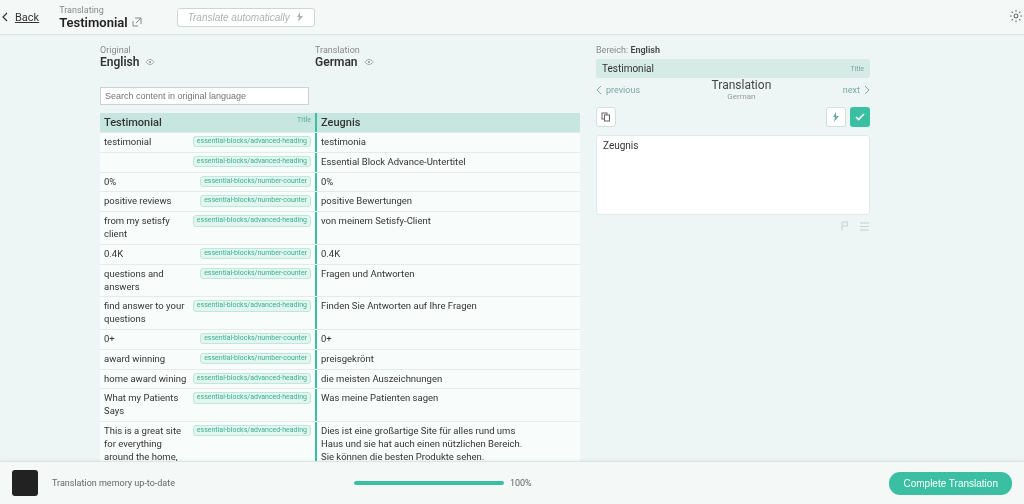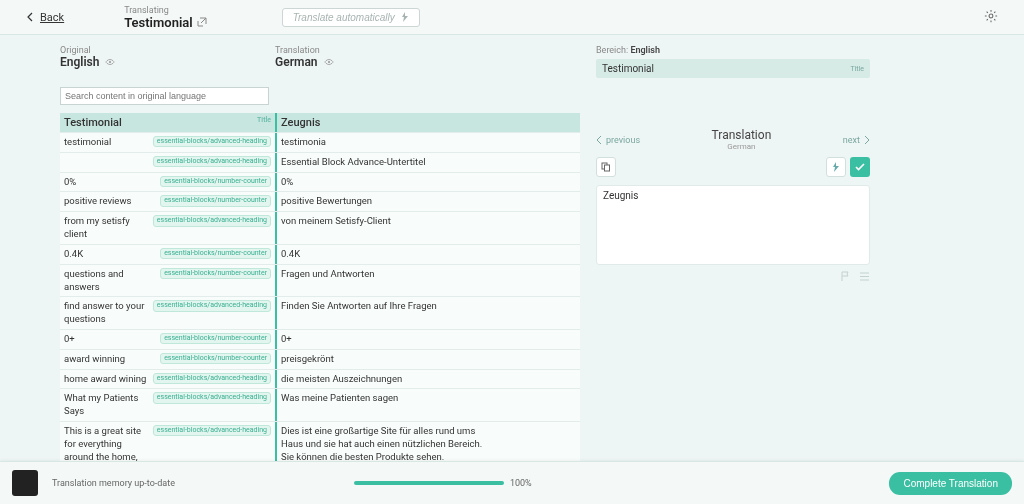--- a/index.html
+++ b/index.html
@@ -1,30 +1,30 @@
 <!DOCTYPE html>
 <html><head>
 <meta charset="utf-8">
 <style>
   * { box-sizing: border-box; margin: 0; padding: 0; }
   body { font-family: -apple-system, BlinkMacSystemFont, "Segoe UI", Roboto, sans-serif; font-size: 11px; color: #333; background: #eef6f5; width: 1024px; height: 504px; overflow: hidden; position: relative; }
-  .topbar { display: flex; align-items: center; height: 35px; padding: 0 26px; background: #f4f9f8; border-bottom: 1px solid #d8e6e4; gap: 40px; }
+  .topbar { display: flex; align-items: center; height: 35px; padding: 0 1px; background: #f4f9f8; border-bottom: 1px solid #d8e6e4; }
   .back { display: flex; align-items: center; cursor: pointer; gap: 4px; }
   .back svg { width: 10px; height: 10px; }
   .back span { text-decoration: underline; }
   .title-block { margin-left: 20px; display: flex; flex-direction: column; justify-content: center; }
   .title-block .small { font-size: 9px; color: #888; }
   .title-block .big { font-size: 13px; font-weight: 600; color: #222; display: flex; align-items: center; gap: 4px;}
   .title-block .big svg { width: 10px; height: 10px; }
   .auto-btn { margin-left: 35px; border: 1px solid #ccd6d4; background: #fff; color: #a8b4b2; padding: 3px 10px; border-radius: 3px; display: flex; align-items: center; gap: 6px; font-size: 10px; font-style: italic; }
   .gear { margin-left: auto; color: #666; cursor: pointer; }
   .gear svg { width: 14px; height: 14px; }
 
   .main { display: flex; height: 426px; background: #eef6f5; }
-  .left { flex: 0 0 580px; padding: 10px 0 0 60px; display: flex; flex-direction: column; height: 100%;}
+  .left { flex: 0 0 580px; padding: 10px 0 0 100px; display: flex; flex-direction: column; height: 100%;}
   .lang-heads { display: flex; }
   .lang-col { display: flex; flex-direction: column; }
   .lang-col .lbl { font-size: 9px; color: #888; }
   .lang-col .name { font-size: 12px; font-weight: 600; display: flex; align-items: center; gap: 6px;}
   .lang-col .name svg { width: 10px; height: 10px; color:#999;}
   .col-orig { width: 215px; }
   .col-trans { width: 221px; }
   .search { margin-top: 18px; }
   .search input { width: 209px; height: 18px; border: 1px solid #c7d4d2; padding: 0 4px; font-size: 9px; background: #fff; }
   .grid { margin-top: 8px; flex: 1; overflow: hidden; }
@@ -38,21 +38,21 @@
   .grid-row .c1 { color:#333; }
   .grid-row .txt { flex:1; padding-right:4px;}
   .badge { margin-left:auto; font-size:7px; color:#39b091; background:#e3f5ef; border:1px solid #bfe8db; border-radius:3px; padding:0 3px; white-space:nowrap; align-self:flex-start;}
 
   .right { flex: 1; padding: 10px 154px 0 16px; display:flex; flex-direction:column;}
   .r-top .rlbl { font-size:9px; color:#888;}
   .r-top .rlbl b{ color:#444; font-weight:600;}
   .r-title-row { margin-top:4px; background:#d6eae6; padding:4px 6px; display:flex; align-items:center; border-radius:2px;}
   .r-title-row .rt { color:#333; font-size:10px;}
   .r-title-row .chip2 { margin-left:auto; font-size:7px; color:#7aa89f;}
-  .r-nav { margin-top:50px; display:flex; align-items:center; justify-content:space-between;gap:32px;}
+  .r-nav { display:flex; align-items:center; justify-content:space-between;gap:32px;}
   .r-nav .prev, .r-nav .next { font-size:9px; color:#7aa89f; display:flex; align-items:center; gap:4px; cursor:pointer;}
   .r-nav .mid { text-align:center;}
   .r-nav .mid .h{ font-size:12px; color:#444;}
   .r-nav .mid .s{ font-size:8px; color:#999;}
   .r-tool { margin-top:6px; display:flex; align-items:center;}
   .r-tool .copy { width:20px; height:20px; border:1px solid #d2e0dd; background:#fff; display:flex; align-items:center; justify-content:center; border-radius:3px; cursor:pointer;}
   .r-tool .copy svg{width:10px;height:10px;}
   .r-tool .rbtns { margin-left:auto; display:flex; gap:4px;}
   .r-tool .rbtns .b1 { width:20px; height:20px; border:1px solid #d2e0dd; background:#fff; display:flex; align-items:center; justify-content:center; border-radius:3px;}
   .r-tool .rbtns .b2 { width:20px; height:20px; background:#3bbfa2; color:#fff; display:flex; align-items:center; justify-content:center; border-radius:3px;}

